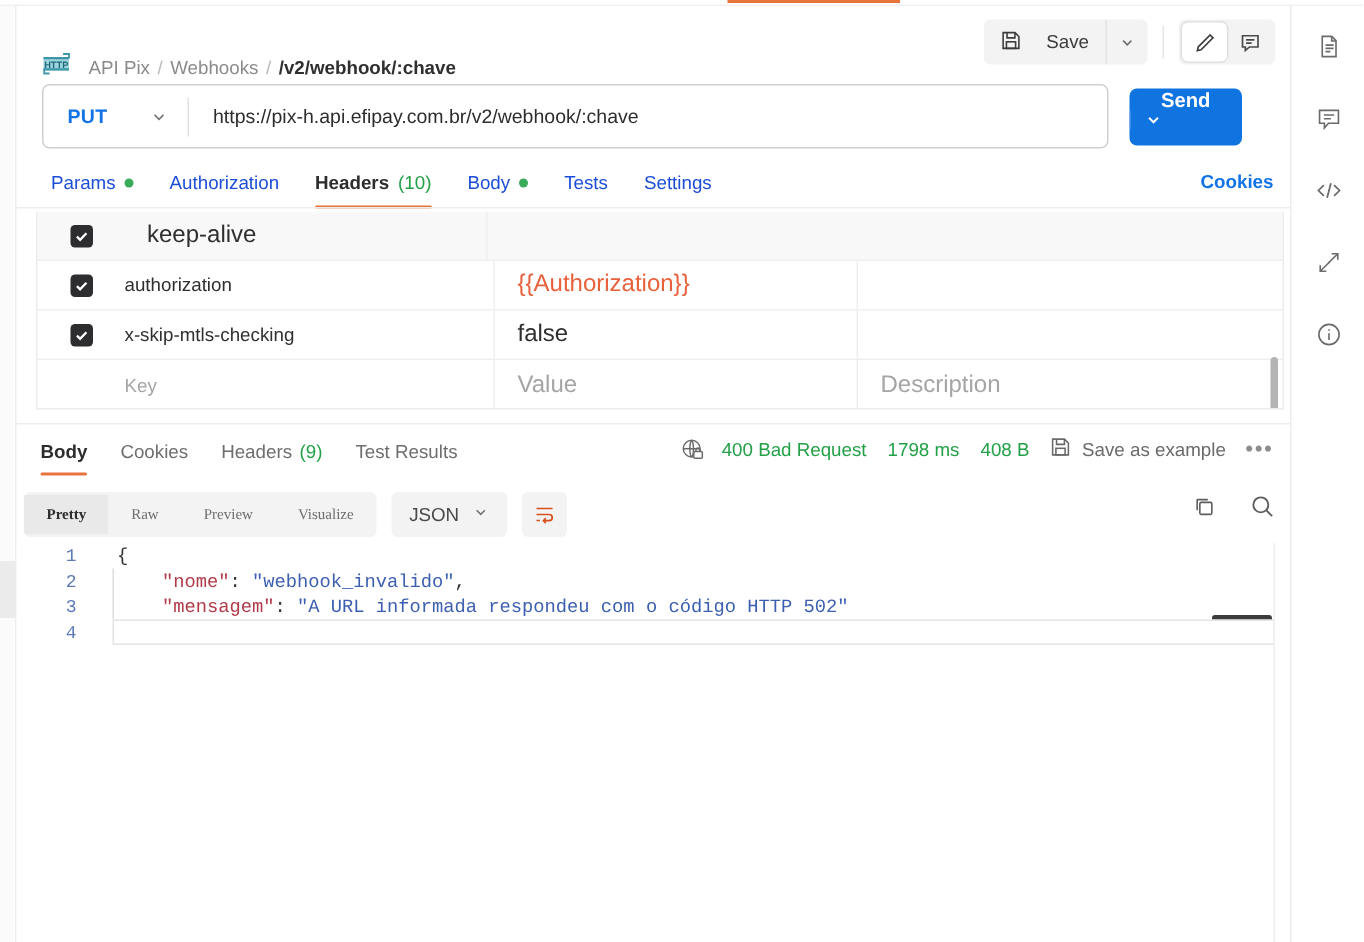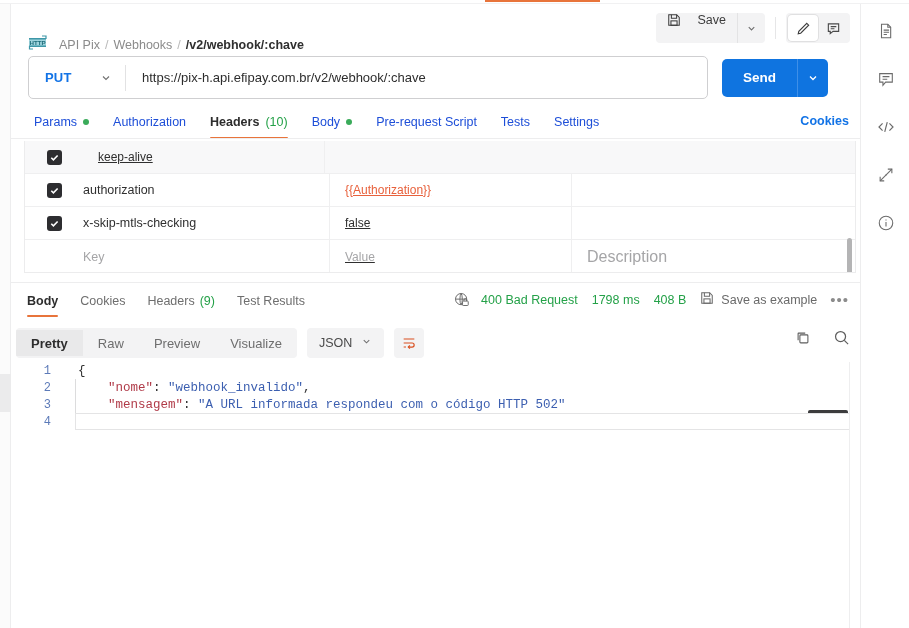--- a/index.html
+++ b/index.html
@@ -27,36 +27,36 @@
 
   
   .breadcrumb-row { position:absolute; left:11px; top:4px; width:849px; height:48px; display:flex; align-items:flex-end; padding-left:17px; }
   .http-badge { width:20px; height:18px; position:relative; flex:none; margin-right:11px; }
   .crumb { font-size:12.5px; color:#8b8b8b; white-space:nowrap; }
   .crumb-sep { font-size:12.5px; color:#b9b9b9; margin:0 5px; }
   .crumb-active { font-size:12.5px; color:#2f2f2f; font-weight:bold; white-space:nowrap; }
 
   .hdr-actions { position:absolute; right:49px; top:4px; height:48px; display:flex; align-items:center; gap:0; padding-right:10px; }
   .save-group { display:flex; align-items:center; height:30px; background:#f3f3f4; border-radius:4px; overflow:hidden; cursor:pointer; }
-  .save-main { display:flex; align-items:flex-start; gap:17px; padding:0 11px; height:30px; font-size:12.5px; color:#3c3c3c; }
+  .save-main { display:flex; align-items:center; gap:17px; padding:0 11px; height:30px; font-size:12.5px; color:#3c3c3c; }
   .save-caret { width:28px; height:30px; display:flex; align-items:center; justify-content:center; border-left:1px solid #e3e3e4; color:#6f6f6f; }
   .vsep { width:1px; height:22px; background:#e6e6e7; margin:0 10px; }
   .icon-group { display:flex; align-items:center; background:#f3f3f4; border-radius:4px; height:30px; padding:0 2px; }
   .icon-btn { width:30px; height:26px; display:flex; align-items:center; justify-content:center; border-radius:4px; color:#4a4a4a; cursor:pointer; }
   .icon-btn.on { background:#ffffff; box-shadow:0 0 0 1px #e0e0e1; }
 
   
   .url-row { position:absolute; left:28px; top:56px; width:800px; height:43px; display:flex; align-items:center; }
   .url-box { flex:1; height:43px; display:flex; align-items:center; border:1px solid #cfcfd1; border-radius:5px; background:#fff; }
   .method-cell { display:flex; align-items:center; justify-content:space-between; width:96px; height:41px; padding:0 13px 0 16px; cursor:pointer; }
   .method-text { font-size:13px; font-weight:bold; color:#1273e6; letter-spacing:.2px; }
   .method-caret { color:#707070; display:flex; }
   .url-divider { width:1px; height:26px; background:#e2e2e3; }
   .url-input { flex:1; height:41px; display:flex; align-items:center; padding:0 16px; font-size:13px; color:#2d2d2d; overflow:hidden; white-space:nowrap; cursor:text; }
-  .send-group { margin-left:14px; display:flex; align-items:stretch; height:38px; border-radius:5px; overflow:hidden; background:#0f74e0; cursor:pointer; }
+  .send-group { margin-left:14px; display:flex; align-items:stretch; height:38px; border-radius:5px; overflow:hidden; background:#0f74e0; cursor:pointer;flex-direction:column; }
   .send-main { display:flex; align-items:center; justify-content:center; width:75px; color:#fff; font-size:13.5px; font-weight:bold; }
   .send-caret { width:31px; display:flex; align-items:center; justify-content:center; color:#fff; border-left:1px solid #3e8fe8; }
 
   
   .req-tabs { position:absolute; left:11px; top:108px; width:849px; height:30px; display:flex; align-items:flex-start; padding-left:11px; }
   .rtab { position:relative; display:flex; align-items:center; gap:6px; padding:0 12px; height:28px; font-size:12.5px; color:#1d4ed8; cursor:pointer; white-space:nowrap; }
   .rtab.active { color:#2d2d2d; font-weight:bold; }
   .rtab .count { color:#24a148; font-weight:normal; }
   .rtab .dot { width:6px; height:6px; border-radius:50%; background:#3aab5a; display:inline-block; }
   .rtab .ul { position:absolute; left:12px; right:12px; bottom:-3px; height:2px; background:#e8743b; border-radius:1px; }
@@ -65,21 +65,21 @@
 
   
   .table-wrap { position:absolute; left:24px; top:141px; width:832px; height:132px; border:1px solid #ececed; border-top:none; background:#fff; overflow:hidden; }
   .hrow { display:flex; align-items:center; height:33px; border-bottom:1px solid #efeff0; }
   .hrow.hovered { background:#f8f8f9; }
   .hrow:last-child { border-bottom:none; }
   .cb-cell { width:58px; display:flex; align-items:center; justify-content:center; flex:none; }
   .cbx { width:15px; height:15px; border-radius:3px; background:#2d2d30; display:flex; align-items:center; justify-content:center; cursor:pointer; }
   .cbx svg { display:block; }
   .key-cell { width:247px; flex:none; display:flex; align-items:center; justify-content:space-between; padding-right:12px; font-size:12.5px; color:#2f2f2f; border-right:1px solid #efeff0; height:33px; cursor:text; }
-  .val-cell { width:242px; flex:none; display:flex; align-items:center; padding-left:15px; font-size:12px; color:#2f2f2f; border-right:1px solid #efeff0; height:33px; cursor:text;text-decoration:underline; }
+  .val-cell { width:242px; flex:none; display:flex; align-items:center; padding-left:15px; font-size:16px; color:#2f2f2f; border-right:1px solid #efeff0; height:33px; cursor:text; }
   .val-cell.var { color:#e8613c; }
   .desc-cell { flex:1; display:flex; align-items:center; padding-left:15px; font-size:16px; color:#2f2f2f; height:33px; cursor:text; }
   .ph { color:#a5a5a7; }
   .info-i { color:#9b9b9d; display:flex; }
   .tbl-scroll { position:absolute; right:3px; top:97px; width:5px; height:42px; background:#b4b4b5; border-radius:3px; cursor:pointer; }
 
   
   .resp-divider { position:absolute; left:11px; top:282px; width:898px; height:1px; background:#ededee; }
 
   
@@ -91,21 +91,21 @@
 
   .resp-meta { position:absolute; right:60px; top:291px; display:flex; align-items:center; gap:0; }
   .meta-icon { color:#6b6b6b; display:flex; margin-right:11px; }
   .meta-val { font-size:12.5px; color:#24a148; margin-right:14px; white-space:nowrap; }
   .save-ex { display:flex; align-items:center; gap:7px; font-size:12.5px; color:#6a6a6a; cursor:pointer; margin-right:13px; }
   .dots { font-size:15px; color:#8c8c8c; letter-spacing:1px; cursor:pointer; line-height:1; }
 
   
   .fmt-row { position:absolute; left:16px; top:325px; width:877px; height:36px; display:flex; align-items:center; }
   .seg { display:flex; align-items:center; height:30px; background:#f3f3f4; border-radius:4px; overflow:hidden; }
-  .seg-item { padding:0 15px; height:26px; display:flex; align-items:center; font-size:13px; color:#6e6e6e; cursor:pointer; }
+  .seg-item { padding:0 15px; height:26px; display:flex; align-items:center; font-size:10px; color:#6e6e6e; cursor:pointer;font-family:Liberation Serif, serif; }
   .seg-item.active { background:#e9e9ea; color:#2d2d2d; font-weight:bold; }
   .json-sel { margin-left:10px; display:flex; align-items:center; gap:9px; height:30px; padding:0 12px; background:#f3f3f4; border-radius:4px; font-size:12.5px; color:#4a4a4a; cursor:pointer; }
   .wrap-btn { margin-left:10px; width:30px; height:30px; background:#f3f3f4; border-radius:4px; display:flex; align-items:center; justify-content:center; cursor:pointer; }
   .fmt-right { position:absolute; right:59px; top:329px; display:flex; align-items:center; gap:22px; }
   .fmt-right .ib { color:#5d5d5d; cursor:pointer; display:flex; }
 
   
   .editor { position:absolute; left:11px; top:362px; width:849px; bottom:0; background:#fff; overflow:hidden; }
   .code-line { position:relative; display:flex; height:17px; align-items:center; font-family:"Liberation Mono", monospace; font-size:12.5px; }
   .ln { width:52px; flex:none; text-align:right; padding-right:12px; color:#5c7ab8; font-family:"Liberation Mono", monospace; font-size:12px; }
@@ -216,23 +216,20 @@
         <span>Authorization</span>
       </div>
       <div class="rtab active">
         <span>Headers</span>
         <span class="count">(10)</span>
         <span class="ul"></span>
       </div>
       <div class="rtab">
         <span>Body</span>
         <span class="dot"></span>
-      </div>
-      <div class="rtab">
-        <span>Pre-request Script</span>
       </div>
       <div class="rtab">
         <span>Tests</span>
       </div>
       <div class="rtab">
         <span>Settings</span>
       </div>
     </div>
   <div class="cookies-link">Cookies</div>
   <div class="tabs-hair"></div>

